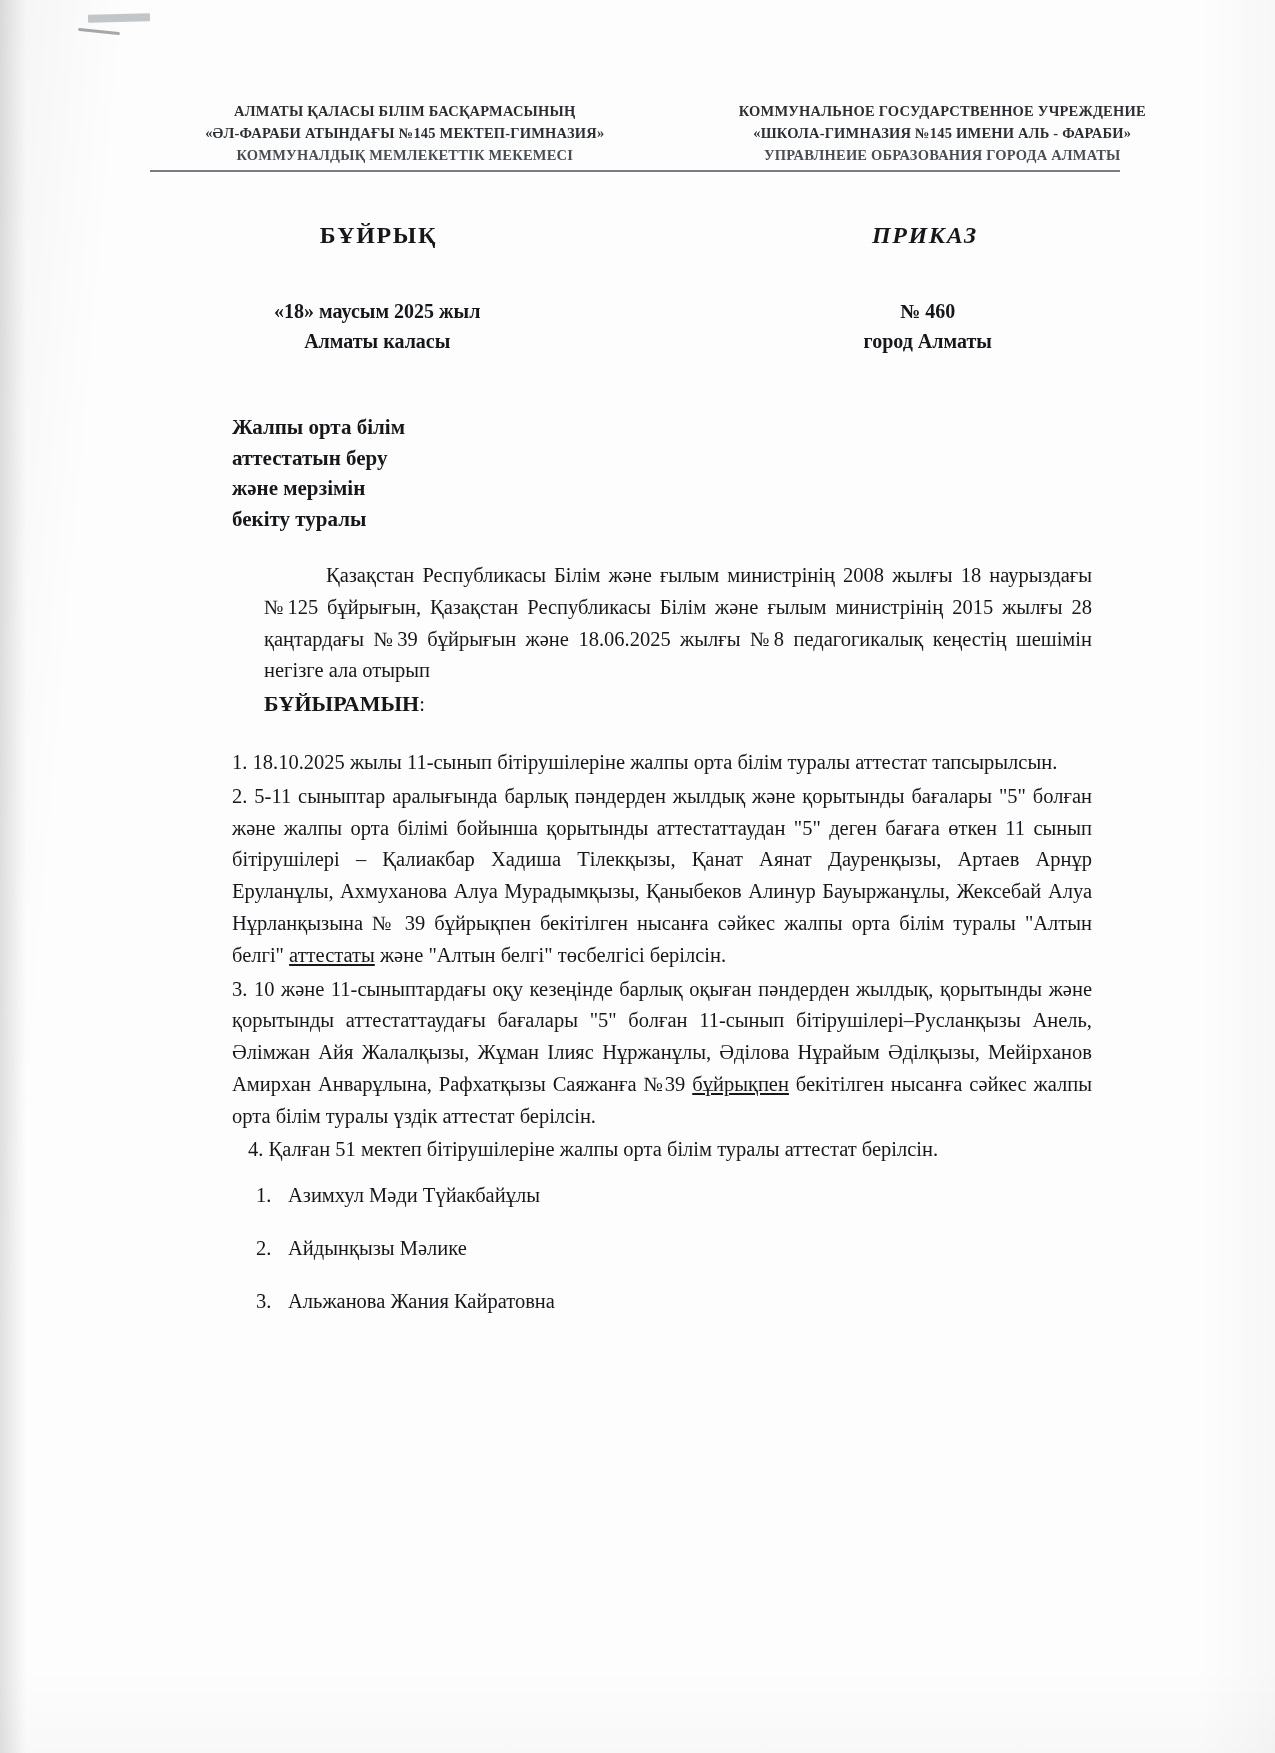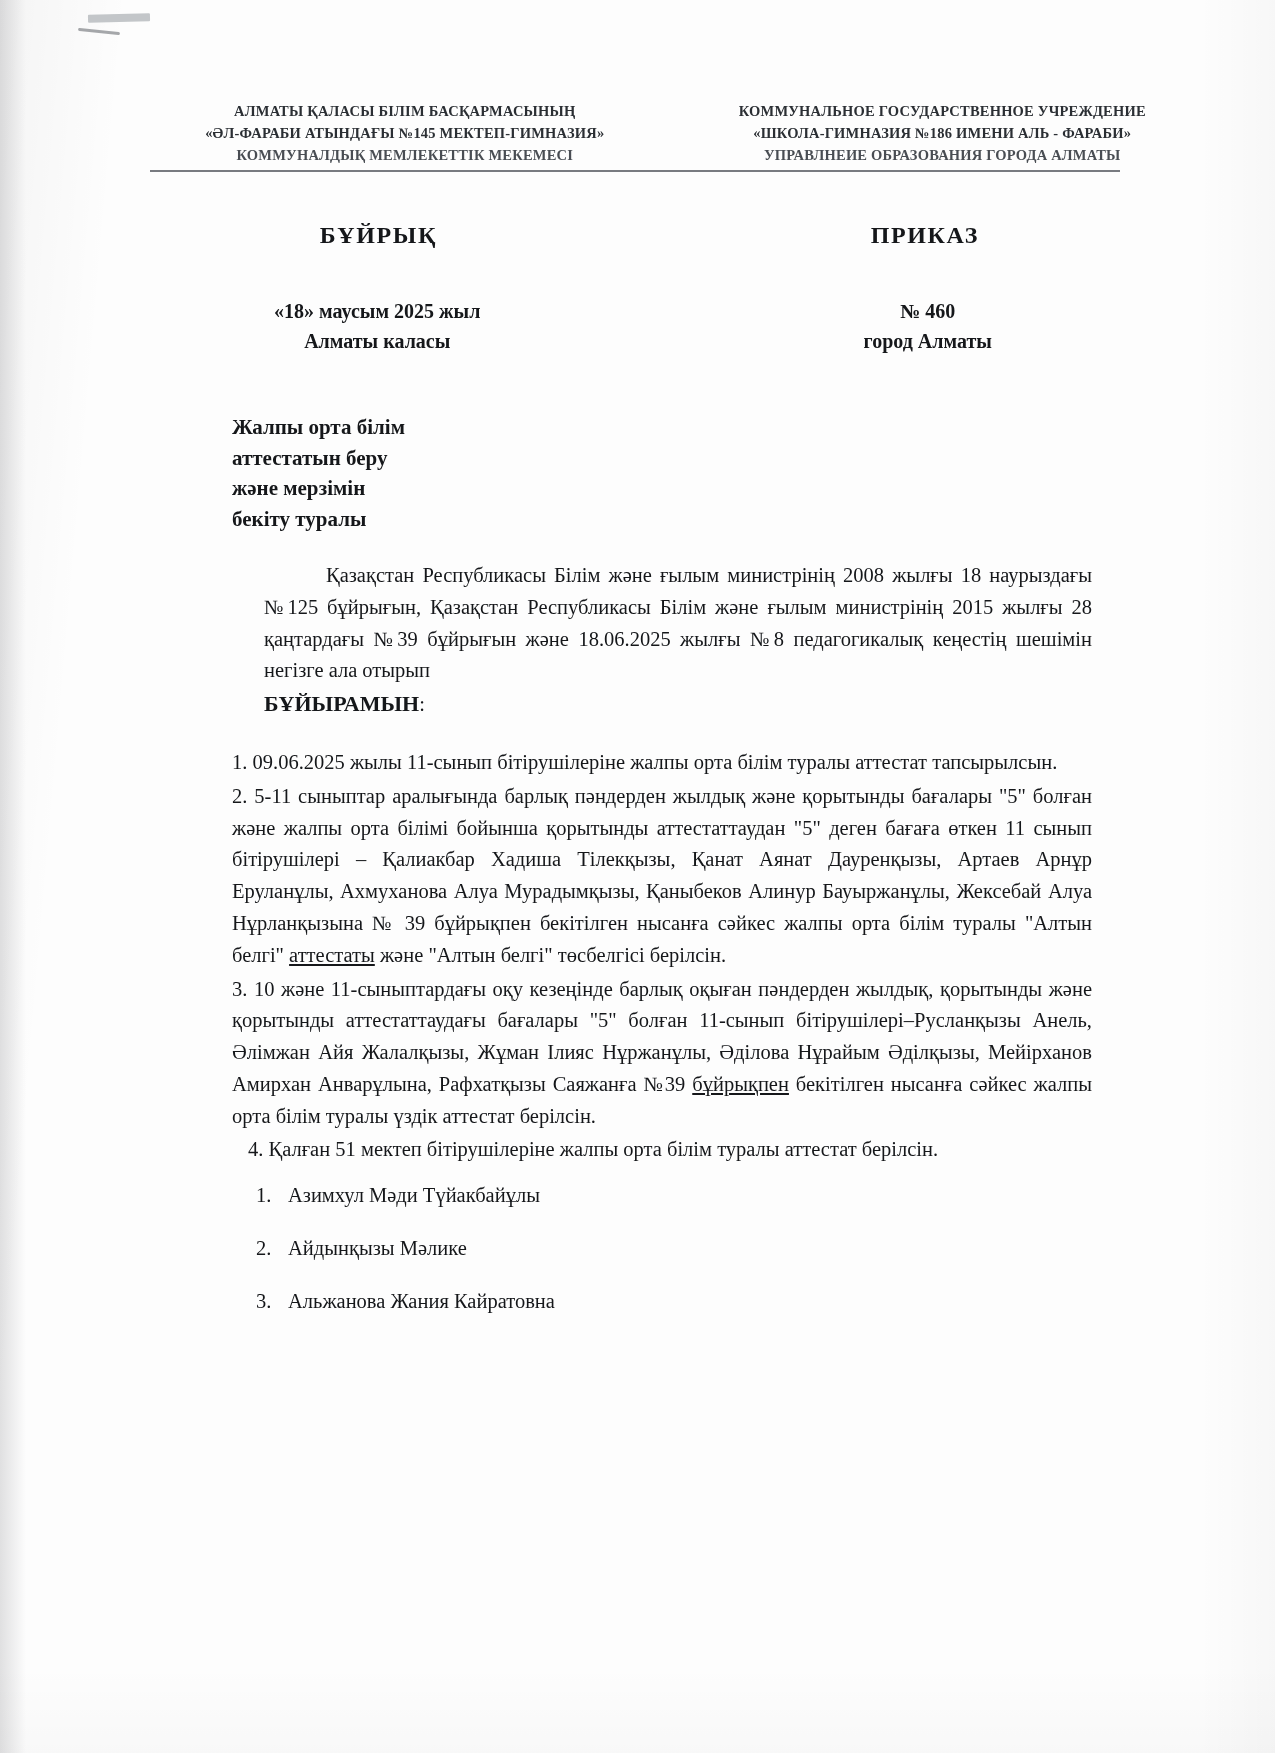--- a/index.html
+++ b/index.html
@@ -112,20 +112,21 @@
     box-sizing: border-box;
   }
   .doctype-ru {
     flex: 1;
     text-align: center;
     font-weight: bold;
     font-size: 24px;
     letter-spacing: 1.6px;
     padding-right: 30px;
     box-sizing: border-box;
+    font-style: italic;
   }
 
   
   .datenum-row {
     position: absolute;
     left: 12px; right: 0;
     top: 296px;
     display: flex;
     padding: 0 56px;
     box-sizing: border-box;
@@ -223,21 +224,21 @@
   <div class="staple-b"></div>
 
   <div class="letterhead">
     <div class="lh-block kz">
       <span class="lh-line">АЛМАТЫ ҚАЛАСЫ БІЛІМ БАСҚАРМАСЫНЫҢ</span>
       <span class="lh-line">«ӘЛ-ФАРАБИ АТЫНДАҒЫ №145  МЕКТЕП-ГИМНАЗИЯ»</span>
       <span class="lh-line faded">КОММУНАЛДЫҚ МЕМЛЕКЕТТІК МЕКЕМЕСІ</span>
     </div>
     <div class="lh-block ru">
       <span class="lh-line">КОММУНАЛЬНОЕ ГОСУДАРСТВЕННОЕ УЧРЕЖДЕНИЕ</span>
-      <span class="lh-line">«ШКОЛА-ГИМНАЗИЯ №186 ИМЕНИ АЛЬ - ФАРАБИ»</span>
+      <span class="lh-line">«ШКОЛА-ГИМНАЗИЯ №145 ИМЕНИ АЛЬ - ФАРАБИ»</span>
       <span class="lh-line faded">УПРАВЛНЕИЕ ОБРАЗОВАНИЯ  ГОРОДА АЛМАТЫ</span>
     </div>
   </div>
   <div class="lh-rule"></div>
 
   <div class="doctype-row">
     <div class="doctype-kz">БҰЙРЫҚ</div>
     <div class="doctype-ru">ПРИКАЗ</div>
   </div>
 
@@ -262,21 +263,21 @@
   <div class="body">
 
     <p class="para indent">
       <span>Қазақстан Республикасы Білім және ғылым министрінің 2008 жылғы 18 наурыздағы №125 бұйрығын, Қазақстан Республикасы Білім және ғылым министрінің 2015 жылғы 28 қаңтардағы №39 бұйрығын және 18.06.2025 жылғы №8 педагогикалық кеңестің шешімін негізге ала отырып</span>
       <br>
       <span class="cmd">БҰЙЫРАМЫН</span><span>:</span>
     </p>
 
     <div class="para-gap"></div>
 
-    <p class="para">1. 09.06.2025 жылы 11-сынып бітірушілеріне жалпы орта білім туралы аттестат тапсырылсын.</p>
+    <p class="para">1. 18.10.2025 жылы 11-сынып бітірушілеріне жалпы орта білім туралы аттестат тапсырылсын.</p>
 
     <p class="para"><span>2. 5-11 сыныптар аралығында барлық пәндерден жылдық және қорытынды бағалары "5" болған және жалпы орта білімі бойынша қорытынды аттестаттаудан "5" деген бағаға өткен 11 сынып бітірушілері – Қалиакбар Хадиша Тілекқызы, Қанат Аянат Дауренқызы, Артаев Арнұр Еруланұлы, Ахмуханова Алуа Мурадымқызы, Қаныбеков Алинур Бауыржанұлы, Жексебай Алуа Нұрланқызына № 39 бұйрықпен бекітілген нысанға сәйкес жалпы орта білім туралы "Алтын белгі" </span><span class="u">аттестаты</span><span> және "Алтын белгі" төсбелгісі берілсін.</span></p>
 
     <p class="para"><span>3. 10 және 11-сыныптардағы оқу кезеңінде барлық оқыған пәндерден жылдық, қорытынды және қорытынды аттестаттаудағы бағалары "5" болған 11-сынып бітірушілері–Русланқызы Анель, Әлімжан Айя Жалалқызы, Жұман Ілияс Нұржанұлы, Әділова Нұрайым Әділқызы, Мейірханов Амирхан Анварұлына, Рафхатқызы Саяжанға №39 </span><span class="u">бұйрықпен</span><span> бекітілген нысанға сәйкес жалпы орта білім туралы үздік аттестат берілсін.</span></p>
 
     <p class="item4">4. Қалған 51 мектеп бітірушілеріне жалпы орта   білім   туралы аттестат берілсін.</p>
 
     <ol class="namelist">
       <li>
         <span class="name-idx">1.</span>

